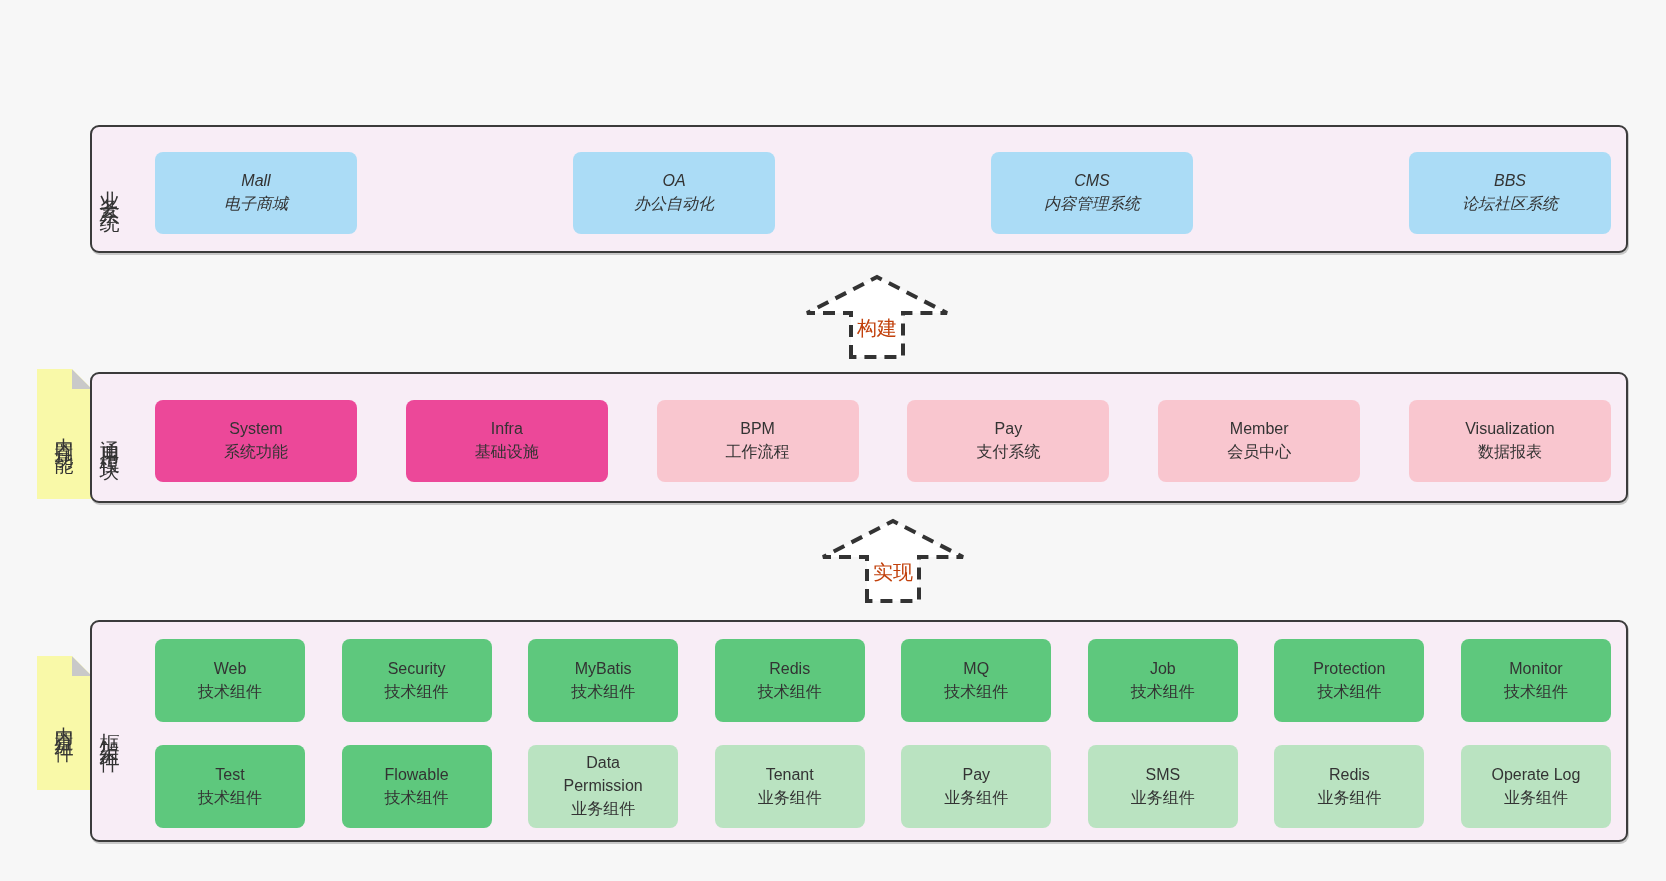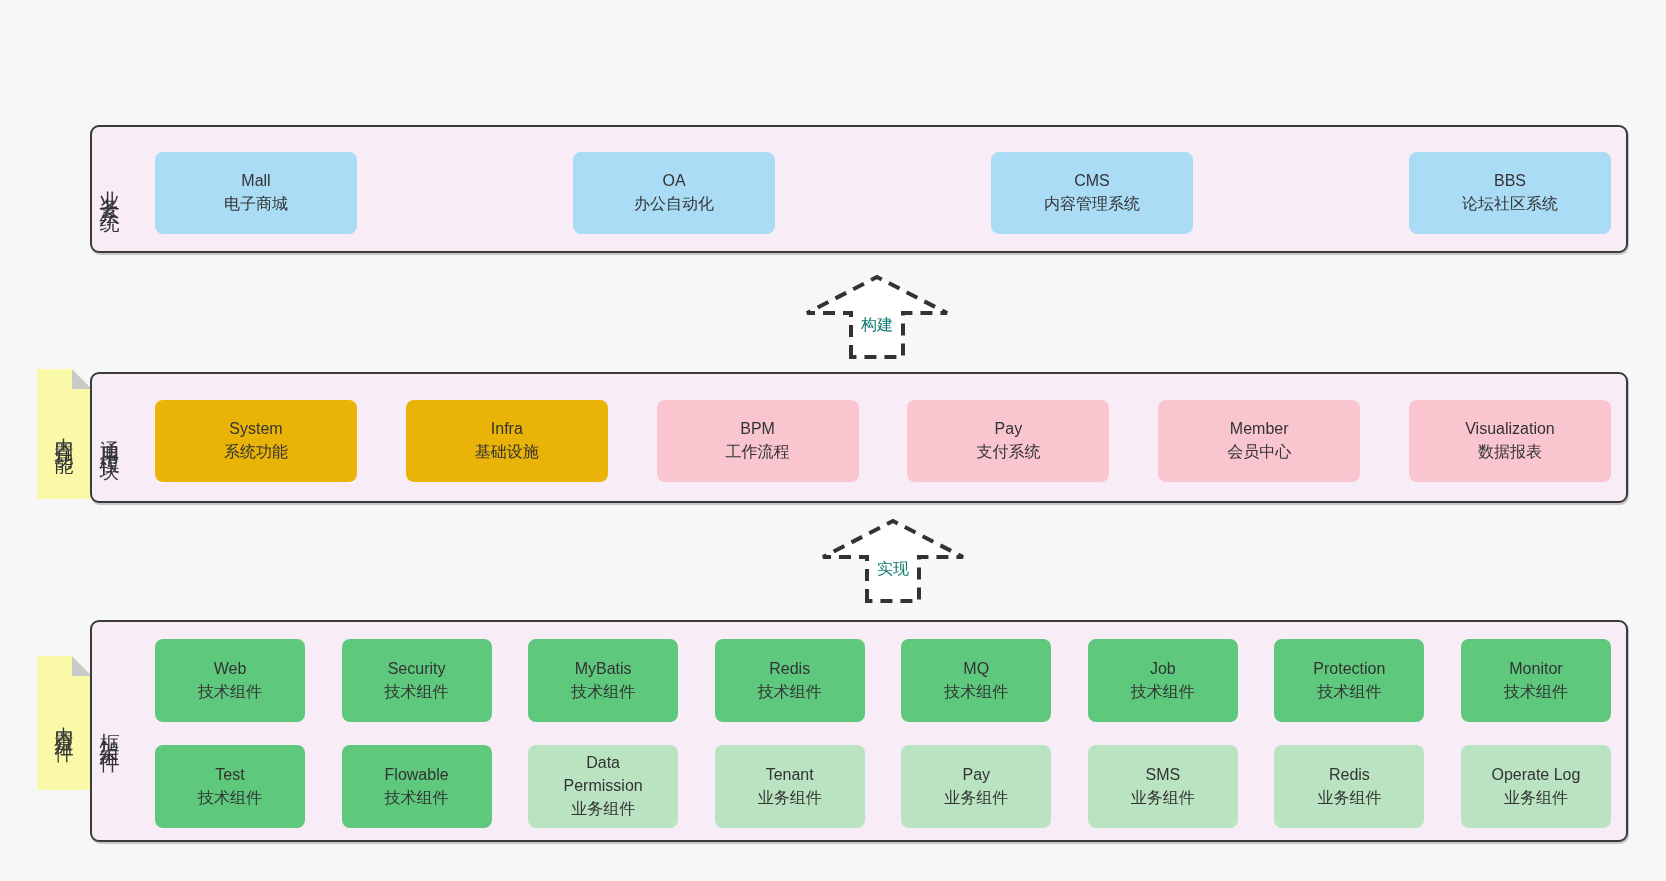--- a/index.html
+++ b/index.html
@@ -36,22 +36,22 @@
   .box{
     box-sizing:border-box;border-radius:8px;
     display:flex;flex-direction:column;justify-content:center;align-items:center;
     text-align:center;font-size:16px;line-height:1.42;color:#333;
     padding:4px 6px;
   }
   .w-wide{width:202px;height:82px;}
   .w-narrow{width:150px;height:83px;}
   #layer-framework .name{max-width:112px;}
 
-  .blue{background:#abdcf6;}
-  .red{background:#eab308;}
+  .blue{background:#abdcf6;font-style:italic;}
+  .red{background:#ec4899;}
   .pink{background:#f9c6cf;}
   .green{background:#5ec87d;}
   .lgreen{background:#bae3c1;}
 
   .sticky{
     position:absolute;left:37px;width:55px;background:#f9f9a8;z-index:1;
     display:flex;align-items:center;justify-content:center;
     clip-path:polygon(0 0,calc(100% - 20px) 0,100% 20px,100% 100%,0 100%);
   }
   #sticky-modules{top:369px;height:130px;}
@@ -64,21 +64,21 @@
     writing-mode:vertical-rl;text-orientation:upright;
     font-size:19px;letter-spacing:6px;color:#333;line-height:1;
   }
 
   .arrow{position:absolute;width:144px;height:84px;z-index:3;}
   #arrow-build{left:805px;top:275px;}
   #arrow-implement{left:821px;top:519px;}
   .arrow svg{display:block;width:100%;height:100%;overflow:visible;}
   .arrow-label{
     position:absolute;left:50%;top:40px;transform:translateX(-50%);
-    background:#ffffff;font-size:16px;padding:0 3px;white-space:nowrap;color:#0f766e;
+    background:#ffffff;font-size:20px;padding:0 3px;white-space:nowrap;color:#c2410c;
   }
 </style>
 </head>
 <body>
 
 <div class="layer" id="layer-business">
   <div class="layer-label">业务系统</div>
   <div class="row">
     <div class="box blue w-wide">
       <div class="name">Mall</div>

